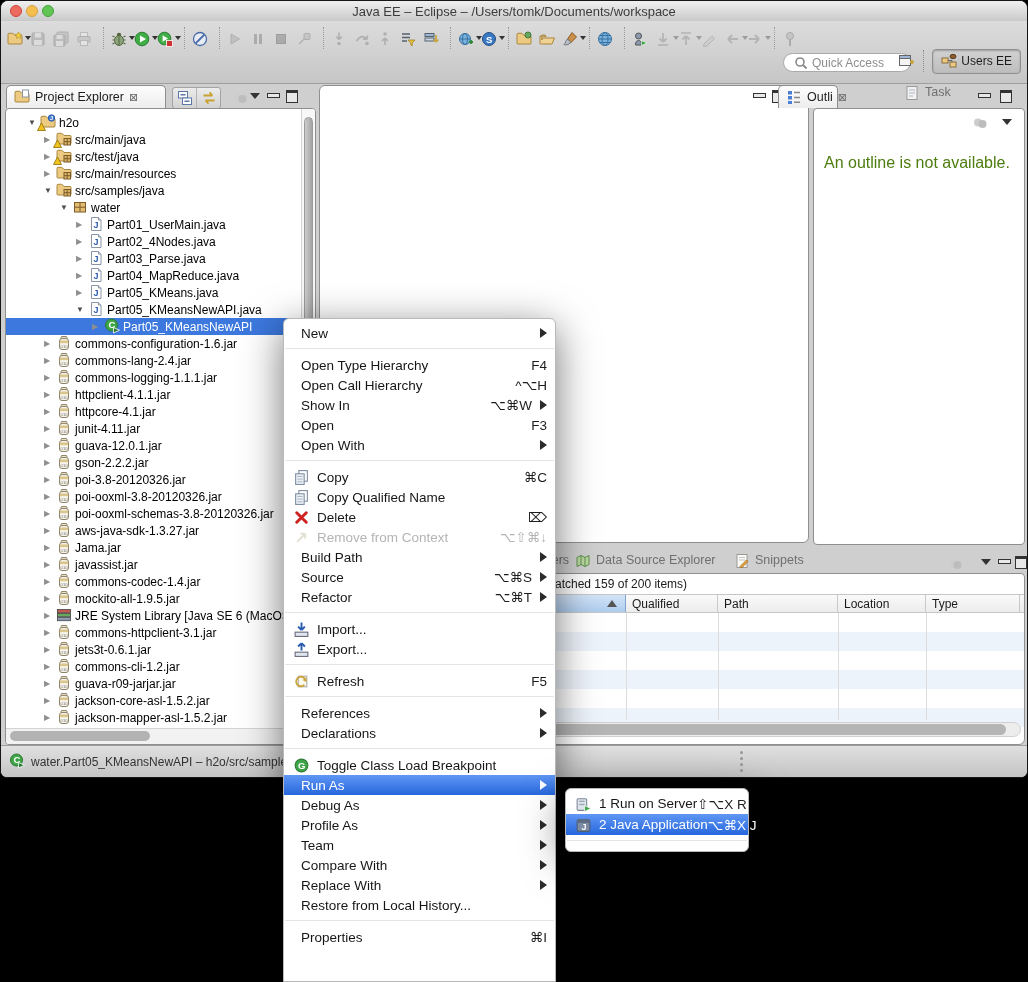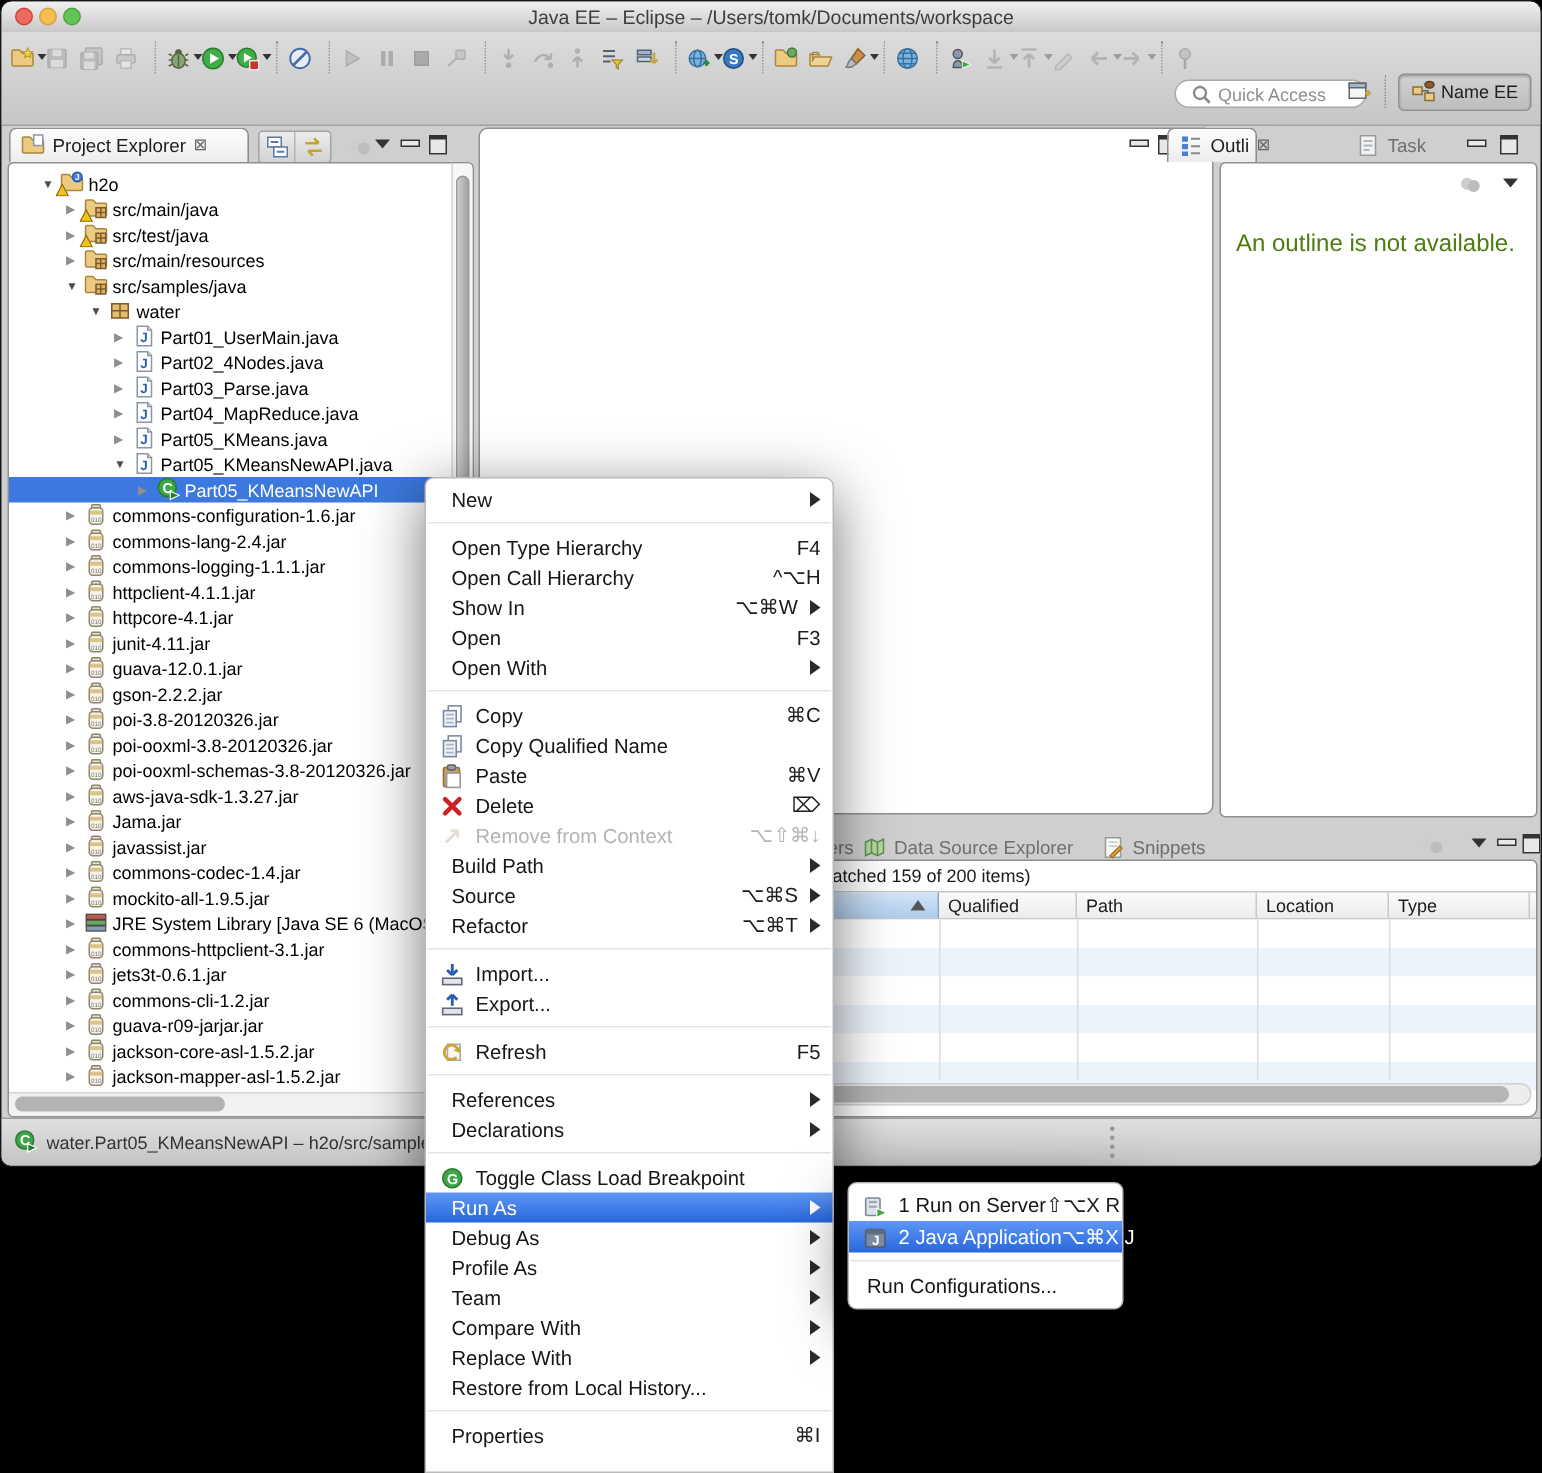--- a/index.html
+++ b/index.html
@@ -33,21 +33,21 @@
   .persp-sep{width:4px;height:22px;border-left:1px dotted #8d8d8d;margin:0 4px;}
   #open-persp-btn{width:26px;height:24px;display:flex;align-items:center;justify-content:center;}
   #javaee-btn{height:23px;display:flex;align-items:center;gap:4px;padding:0 8px;
               background:linear-gradient(#d2d2d2,#bdbdbd);border:1px solid #8f8f8f;border-radius:4px;
               box-shadow:inset 0 1px 2px rgba(0,0,0,.25);font-size:12px;color:#1d1d1d;}
 
   
   .tab-active{position:absolute;height:23px;background:linear-gradient(#fdfdfd,#ededed);
               border:1px solid #8e8e8e;border-bottom:none;border-radius:5px 5px 0 0;
               display:flex;align-items:center;gap:5px;padding:0 7px;box-sizing:border-box;font-size:12.5px;color:#1d1d1d;}
-  .tab-idle{position:absolute;height:23px;display:flex;align-items:center;gap:5px;padding:0 6px;
+  .tab-idle{position:absolute;height:23px;display:flex;align-items:flex-start;gap:5px;padding:0 6px;
             font-size:12.5px;color:#6f6f6f;}
   .tab-close{color:#666;font-size:11px;line-height:11px;}
   .card{position:absolute;background:#fff;border:1px solid #8f8f8f;border-radius:4px;box-sizing:border-box;overflow:hidden;}
   .view-menu-arrow{width:0;height:0;border-left:5px solid transparent;border-right:5px solid transparent;
                    border-top:6px solid #333;}
   .win-min{width:11px;height:3px;border:1px solid #333;background:#e8e8e8;display:inline-block;}
   .win-max{width:10px;height:9px;border:1px solid #333;border-top:3px solid #333;background:#e8e8e8;display:inline-block;}
   .seg-group{display:flex;border:1px solid #a3a3a3;border-radius:3px;background:linear-gradient(#ececec,#d2d2d2);}
   .seg-btn{width:23px;height:20px;display:flex;align-items:center;justify-content:center;}
   .seg-btn + .seg-btn{border-left:1px solid #b5b5b5;}
@@ -431,21 +431,21 @@
       <div class="persp-sep"></div>
       <div id="javaee-btn">
         <span class="ic16">
             <svg viewBox="0 0 16 16">
               <rect x="1" y="5" width="6" height="5" fill="#ecca82" stroke="#8a6d3b"></rect>
               <rect x="9" y="9" width="6" height="5" fill="#ecca82" stroke="#8a6d3b"></rect>
               <path d="M7 7.5 h4 v2" fill="none" stroke="#666"></path>
               <ellipse cx="12" cy="3.5" rx="3" ry="2.2" fill="#8a5d2e" stroke="#5c3d1d"></ellipse>
             </svg>
           </span>
-        <span>Name EE</span>
+        <span>Users EE</span>
       </div>
     </div>
   </div>
 
   <div class="tab-active" style="left:5px;top:84px;width:160px;">
     <span class="ic16">
         <svg viewBox="0 0 16 16">
           <path d="M1 4.5 L1 12 Q1 13 2 13 L14 13 Q15 13 15 12 L15 5.5 Q15 4.5 14 4.5 L8 4.5 L6.5 2.8 Q6 2.3 5.4 2.3 L2 2.3 Q1 2.3 1 3.3 Z" fill="#ecca82" stroke="#a8863c" stroke-width="1"></path>
           <rect x="8.5" y="1" width="6" height="7" fill="#fff" stroke="#8a96a5"></rect>
         </svg>
@@ -1137,31 +1137,20 @@
             <line x1="4" y1="9.5" x2="9" y2="9.5"></line>
             <line x1="4" y1="12" x2="9" y2="12"></line>
           </g>
         </svg>
       </span>
       <span class="mi-label">Copy Qualified Name</span>
     </div>
     <div class="mi">
       <span class="mi-icon">
         <svg viewBox="0 0 16 16">
-          <rect x="2.5" y="2.5" width="10" height="12" rx="1" fill="#c9a063" stroke="#8a6d3b"></rect>
-          <rect x="5" y="1" width="5" height="3" rx="1" fill="#9aa0a8" stroke="#666"></rect>
-          <rect x="4.5" y="6" width="8.5" height="9" fill="#fff" stroke="#999"></rect>
-        </svg>
-      </span>
-      <span class="mi-label">Paste</span>
-      <span class="mi-short">⌘V</span>
-    </div>
-    <div class="mi">
-      <span class="mi-icon">
-        <svg viewBox="0 0 16 16">
           <path d="M3.5 3.5 L12.5 12.5 M12.5 3.5 L3.5 12.5" stroke="#cc2222" stroke-width="2.8" stroke-linecap="round"></path>
         </svg>
       </span>
       <span class="mi-label">Delete</span>
       <span class="mi-short">⌦</span>
     </div>
     <div class="mi dis">
       <span class="mi-icon">
         <svg viewBox="0 0 16 16">
           <path d="M4 12 L11.5 4.5 M11.5 4.5 h-4.5 M11.5 4.5 v4.5" fill="none" stroke="#d0b97e" stroke-width="1.8"></path>
@@ -1287,16 +1276,13 @@
         <svg viewBox="0 0 16 16">
           <rect x="2" y="2.5" width="12" height="11" rx="1.5" fill="#7a8ba3" stroke="#4f5c70"></rect>
           <rect x="2" y="2.5" width="12" height="3" fill="#5d6c82"></rect>
           <text x="6" y="12.5" font-size="8.5" font-weight="bold" fill="#fff" font-family="sans-serif">J</text>
         </svg>
       </span>
       <span class="mi-label">2 Java Application</span>
       <span class="mi-short">⌥⌘X J</span>
     </div>
     <div class="sep"></div>
-    <div class="mi">
-      <span class="mi-label noicon">Run Configurations...</span>
-    </div>
   </div>
 
 </body></html>

